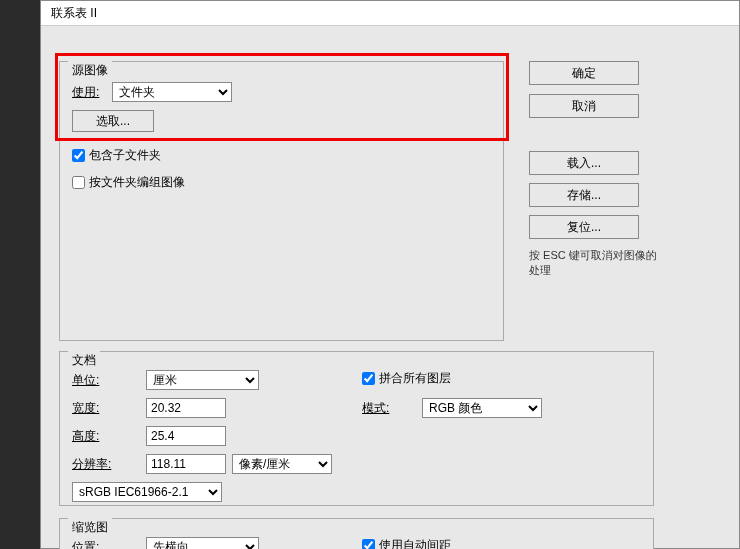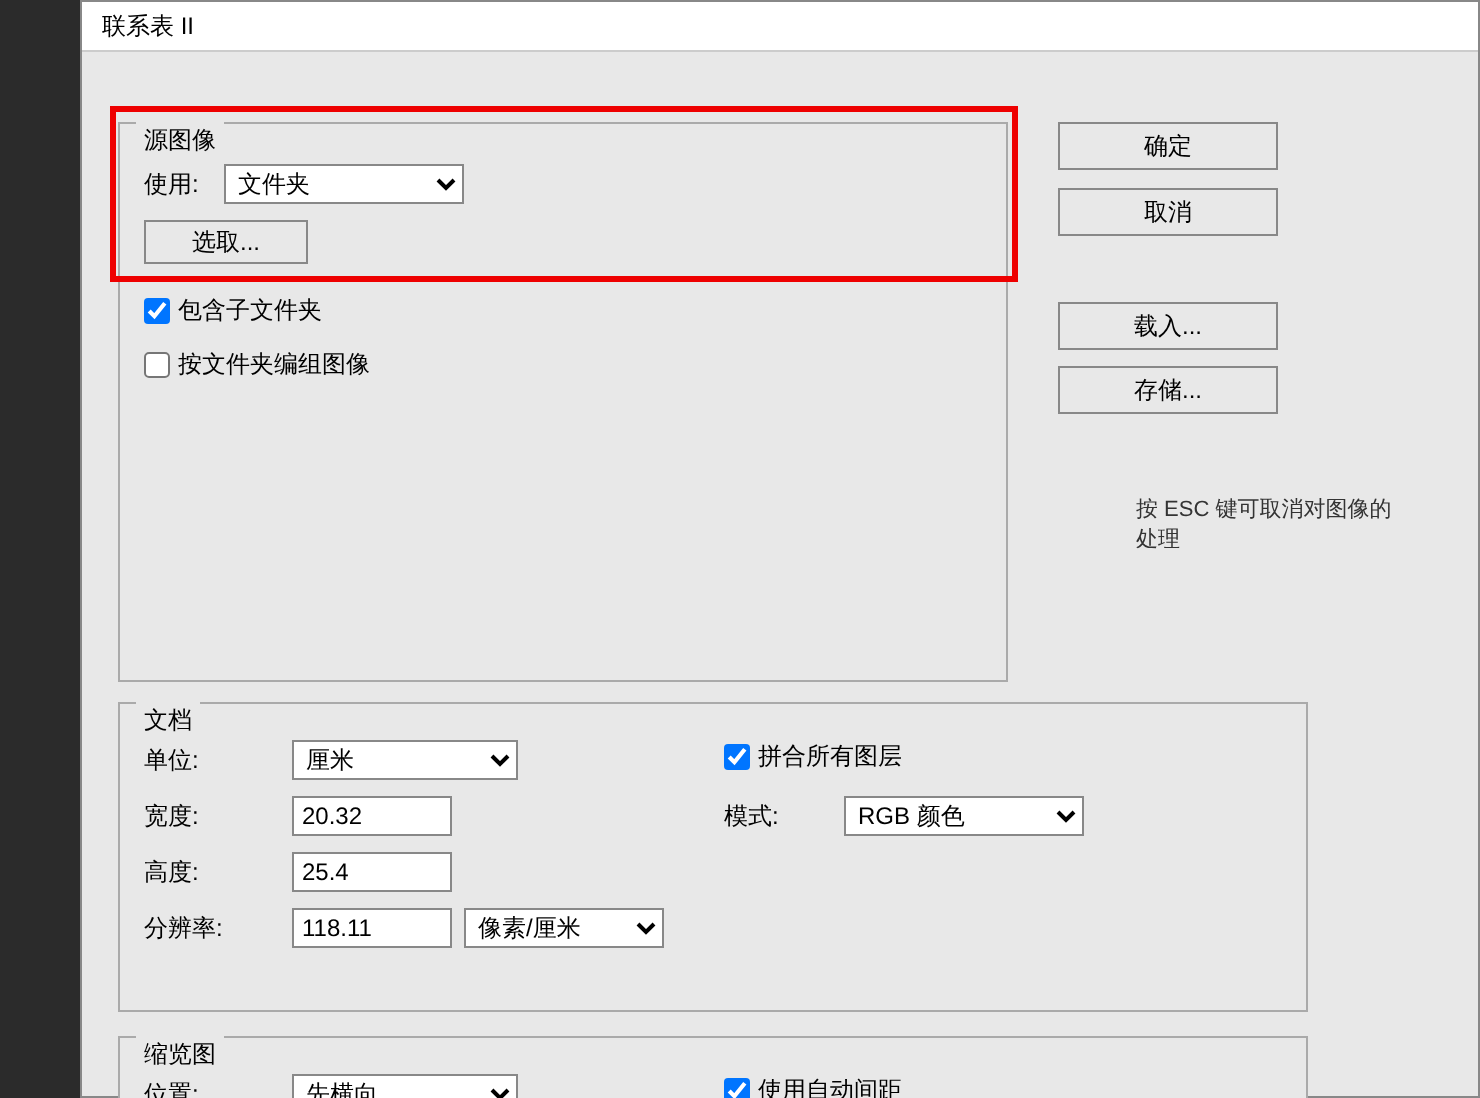--- a/index.html
+++ b/index.html
@@ -4,21 +4,21 @@
 <style>
 * { box-sizing: border-box; margin: 0; padding: 0; }
 body { font-family: "Microsoft YaHei", "SimSun", sans-serif; font-size: 12px; background: #2b2b2b; width: 740px; height: 549px; overflow: hidden; }
 .window { position: absolute; left: 40px; top: 0; width: 700px; height: 549px; background: #f0f0f0; border: 1px solid #888; }
 .titlebar { height: 25px; background: #fff; border-bottom: 1px solid #ccc; padding: 4px 10px; font-size: 12px; }
 .content { position: relative; padding: 0; height: calc(100% - 25px); background: #e8e8e8; }
 .fieldset { position: absolute; border: 1px solid #aaa; background: #e8e8e8; }
 .fieldset .legend { position: absolute; top: -8px; left: 8px; background: #e8e8e8; padding: 8px 4px; font-size: 12px; }
 .highlight { position: absolute; border: 3px solid #e00; pointer-events: none; z-index: 50; }
 .btn { display: inline-block; height: 22px; line-height: 20px; border: 1px solid #888; background: #e8e8e8; text-align: center; font-size: 12px; cursor: pointer; padding: 0 4px; }
-.label { font-size: 12px; display: inline-block; }
+.label { font-size: 12px; display: inline-block; text-decoration: underline; }
 .select { height: 20px; border: 1px solid #888; background: #fff; font-size: 12px; padding: 0 2px; }
 .input { height: 20px; border: 1px solid #888; background: #fff; font-size: 12px; padding: 0 4px; }
 .readonly-box { height: 20px; border: 1px solid #888; background: #fff; font-size: 12px; padding: 0 4px; line-height: 18px; }
 .chk { display: inline-flex; align-items: center; gap: 4px; }
 .chk input { width: 13px; height: 13px; }
 .sidebtn { position: absolute; width: 110px; height: 24px; }
 .hint { position: absolute; width: 130px; font-size: 11px; line-height: 1.4; color: #333; }
 .row { position: absolute; display: flex; align-items: center; }
 </style>
 </head>
@@ -54,21 +54,22 @@
         <span>按文件夹编组图像</span>
       </div>
     </div>
 
     <div class="highlight" style="left:14px; top:27px; width:454px; height:88px;"></div>
 
     <button class="btn sidebtn" style="left:488px; top:35px;">确定</button>
     <button class="btn sidebtn" style="left:488px; top:68px;">取消</button>
     <button class="btn sidebtn" style="left:488px; top:125px;">载入...</button>
     <button class="btn sidebtn" style="left:488px; top:157px;">存储...</button>
-    <div class="hint" style="left:488px; top:222px;margin-left:39px;">按 ESC 键可取消对图像的处理</div>
+    <button class="btn sidebtn" style="left:488px; top:189px;">复位...</button>
+    <div class="hint" style="left:488px; top:222px;">按 ESC 键可取消对图像的处理</div>
 
     <div class="fieldset" style="left:18px; top:325px; width:595px; height:155px;">
       <div class="legend">文档</div>
 
       <div class="row" style="left:12px; top:18px;">
         <span class="label" style="width:74px;">单位:</span>
         <select class="select" style="width:113px;">
           <option>厘米</option>
         </select>
       </div>
@@ -81,20 +82,23 @@
         <input class="input" style="width: 80px;" value="25.4">
       </div>
       <div class="row" style="left:12px; top:102px;">
         <span class="label" style="width:74px;">分辨率:</span>
         <input class="input" style="width: 80px;" value="118.11">
         <select class="select" style="width:100px; margin-left:6px;">
           <option>像素/厘米</option>
         </select>
       </div>
       <div class="row" style="left:12px; top:130px;">
+        <select class="select" style="width:150px;">
+          <option>sRGB IEC61966-2.1</option>
+        </select>
       </div>
 
       <div class="row chk" style="left:302px; top:18px;">
         <input type="checkbox" checked="" style="">
         <span>拼合所有图层</span>
       </div>
       <div class="row" style="left:302px; top:46px;">
         <span class="label" style="width:60px;">模式:</span>
         <select class="select" style="width:120px;">
           <option>RGB 颜色</option>

